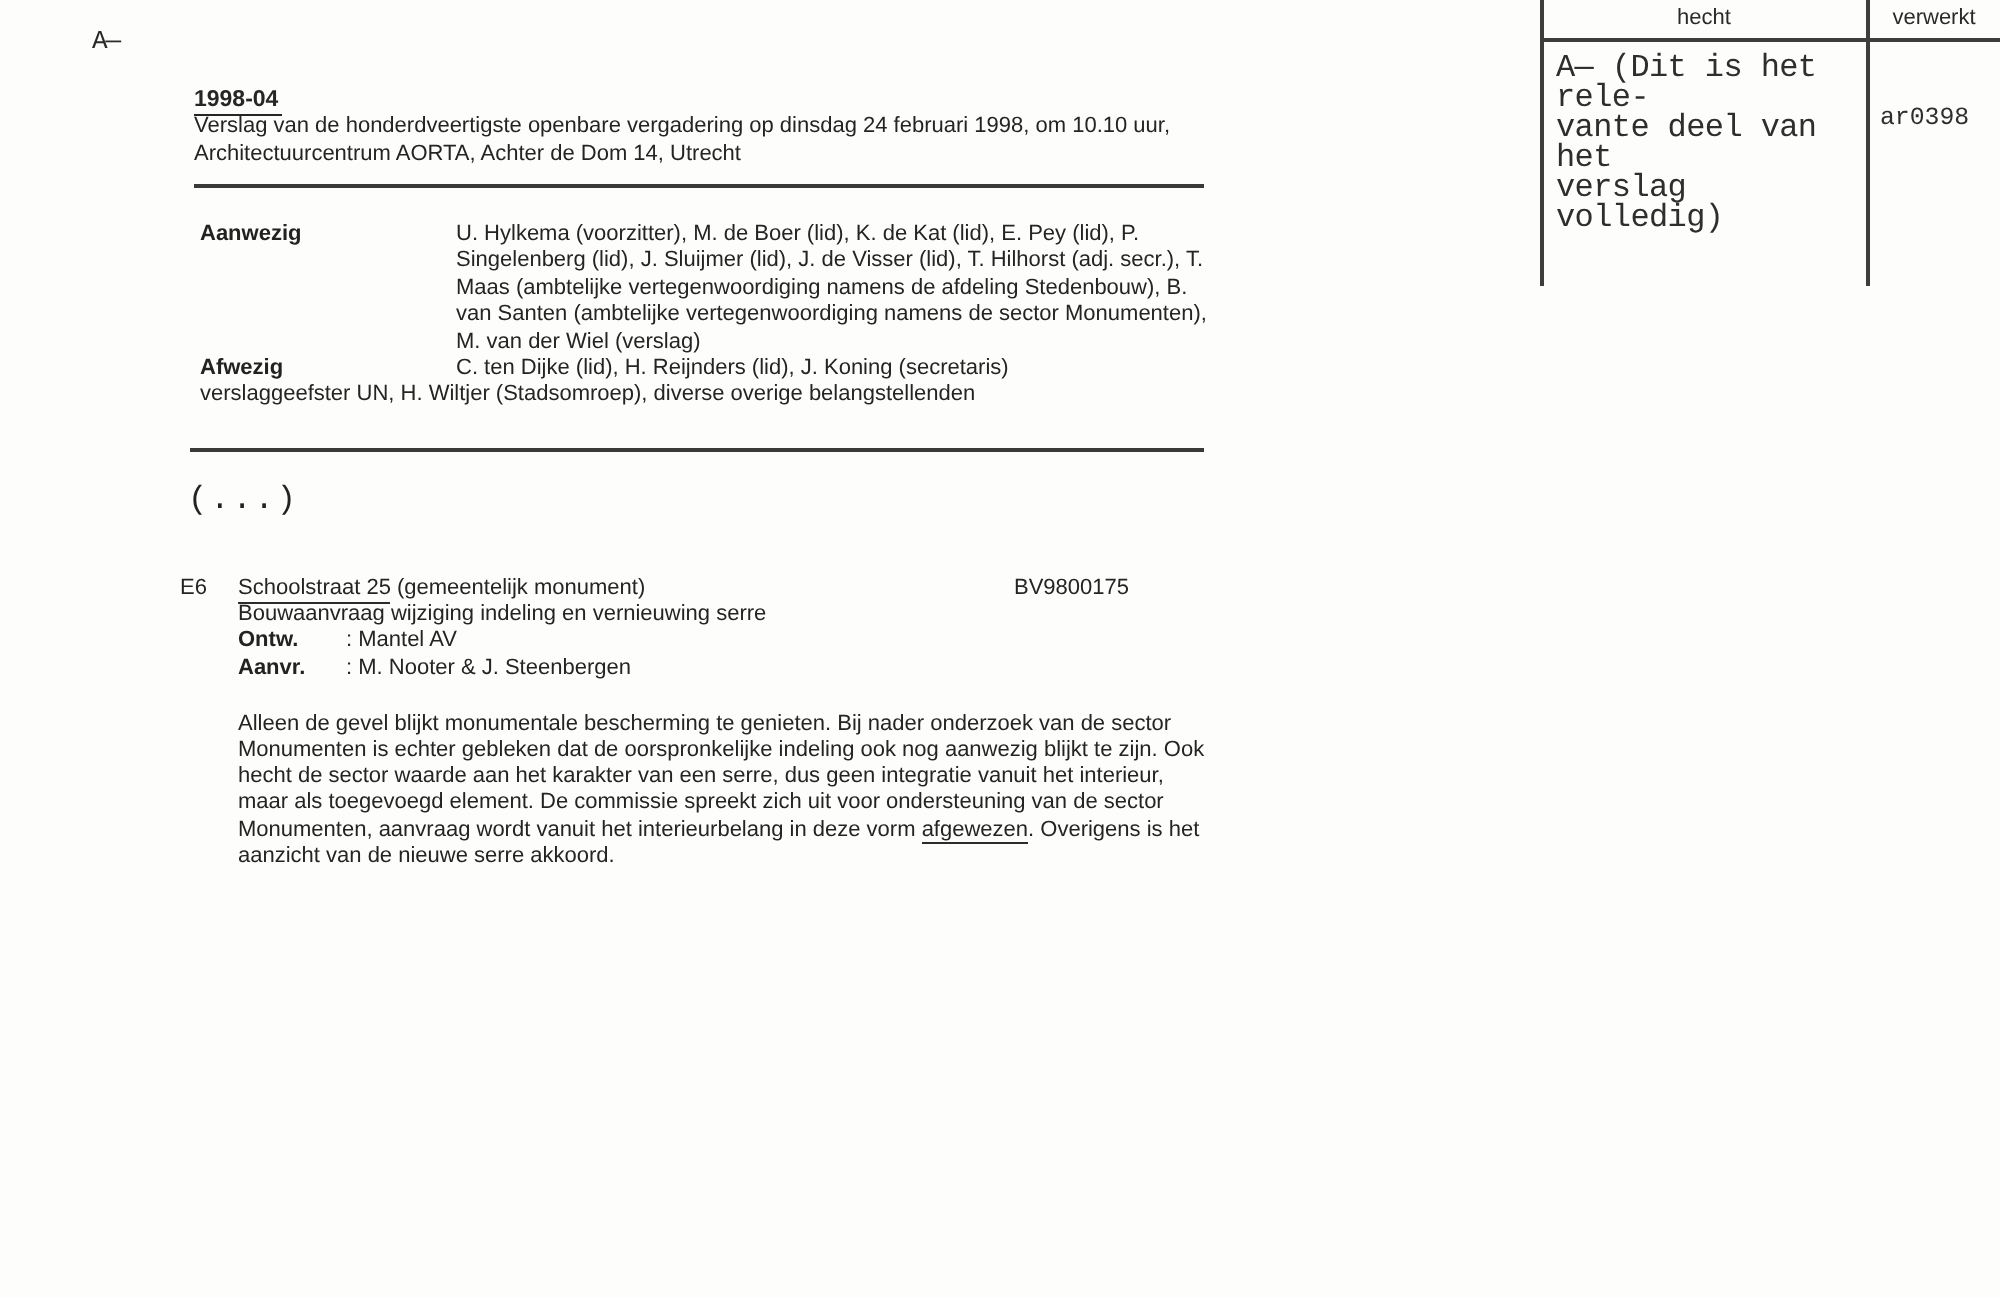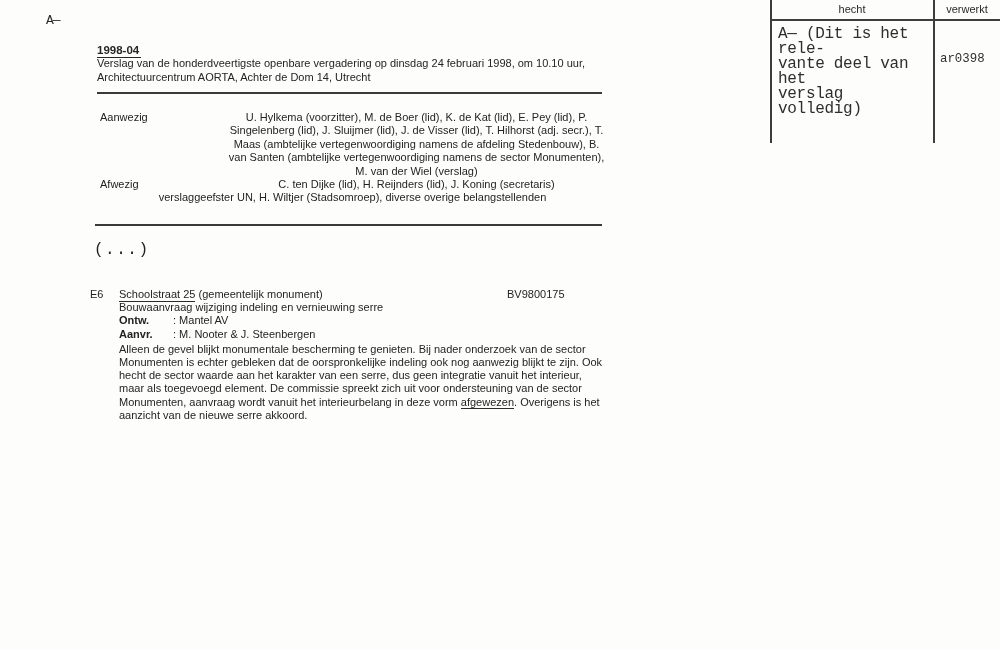--- a/index.html
+++ b/index.html
@@ -56,22 +56,22 @@
 
   
   .attendance {
     left: 100px; top: 111px;
     width: 505px;
     font-size: 11px;
     line-height: 13.4px;
     color: #242424;
   }
   .att-row { display: flex; }
-  .att-label { width: 128px; flex: 0 0 128px; font-weight: normal; color: #222; }
-  .att-value { flex: 1; text-align: center; }
+  .att-label { width: 128px; flex: 0 0 128px; font-weight: bold; color: #222; }
+  .att-value { flex: 1; }
 
   
   .omission {
     left: 94px; top: 241px;
     font-size: 16px;
     letter-spacing: 1.5px;
     color: #222;
   }
 
   
@@ -86,21 +86,21 @@
     line-height: 13.2px;
     color: #242424;
   }
   .item-ref {
     left: 507px; top: 288px;
     font-size: 11px; color: #242424;
   }
   .u { border-bottom: 1px solid #2c2c2c; padding-bottom: 0.5px; }
   .kv { display: flex; }
   .kv-label { width: 54px; flex: 0 0 54px; font-weight: bold; color: #222; }
-  .item-body { margin-top: 2px; }
+  .item-body { margin-top: 15px; }
 
   
   .tbl-vline { width: 1.6px; background: #3d3d3d; top: 0; height: 143px; }
   .tbl-vline-left { left: 770px; }
   .tbl-vline-mid { left: 933px; }
   .tbl-hline { left: 770px; top: 19px; width: 230px; height: 1.6px; background: #3d3d3d; }
   .tbl-head {
     top: 3px;
     font-size: 11px;
     color: #2a2a2a;

